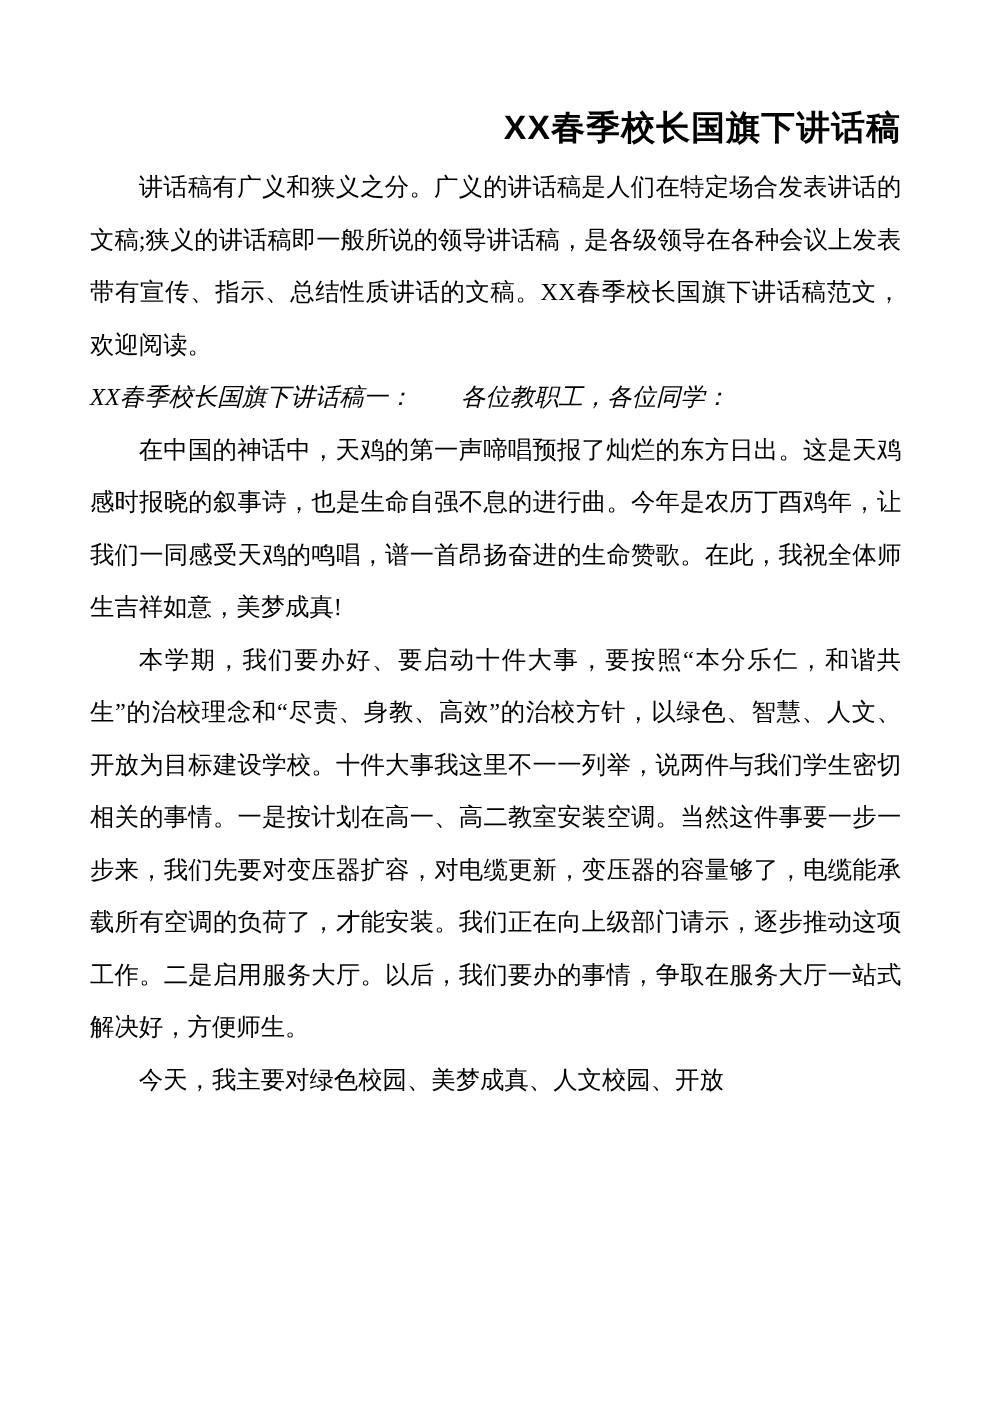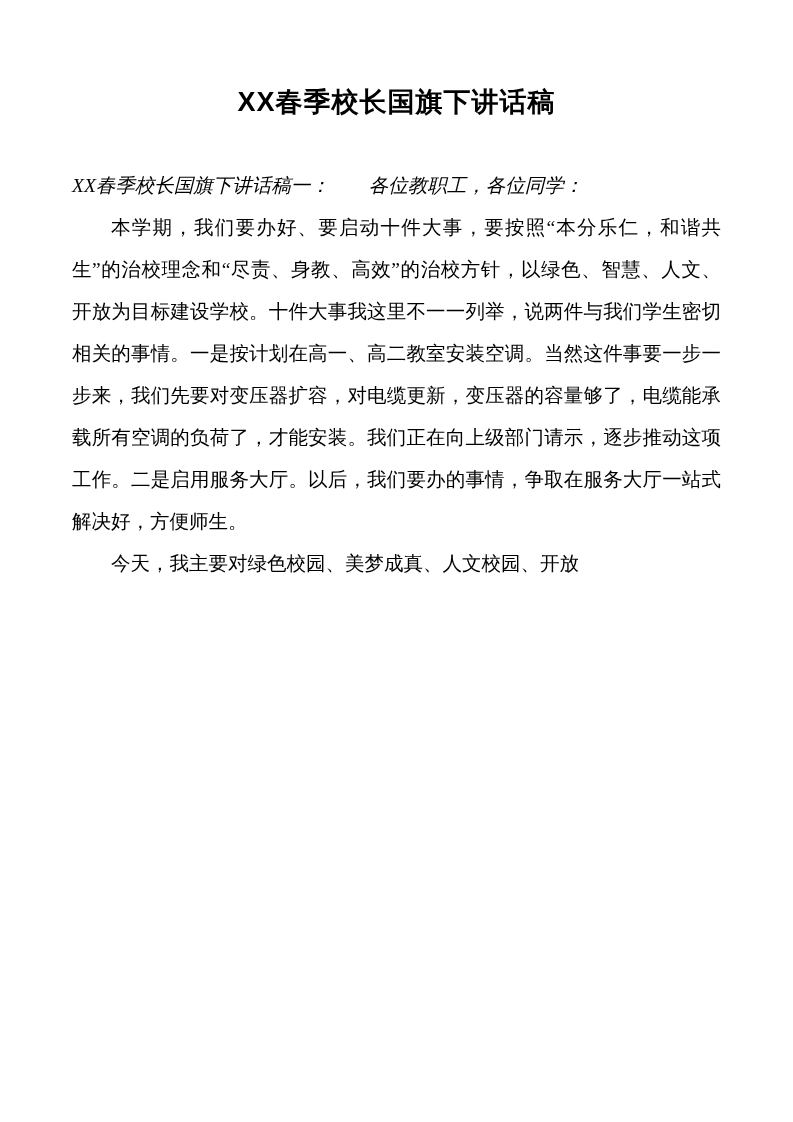--- a/index.html
+++ b/index.html
@@ -20,23 +20,23 @@
   .content {
     position: absolute;
     left: 72px;
     top: 84px;
     width: 649px;
   }
   .doc-title {
     font-family: "Liberation Sans", "DejaVu Sans", sans-serif;
     font-weight: bold;
     font-size: 27px;
-    text-align: center;
+    text-align: right;
     letter-spacing: 1px;
-    margin: 0 0 43px 0;
+    margin: 0 0 8px 0;
     line-height: 1.4;
   }
   .para {
     font-size: 19.5px;
     line-height: 42px;
     text-align: justify;
     text-justify: inter-ideograph;
     margin: 0;
     text-indent: 2em;
     word-break: break-all;
@@ -45,17 +45,19 @@
     text-indent: 0;
     font-style: italic;
   }
 </style>
 </head>
 <body>
 
 <div class="page">
   <div class="content">
     <h1 class="doc-title">XX春季校长国旗下讲话稿</h1>
+    <p class="para">讲话稿有广义和狭义之分。广义的讲话稿是人们在特定场合发表讲话的文稿;狭义的讲话稿即一般所说的领导讲话稿，是各级领导在各种会议上发表带有宣传、指示、总结性质讲话的文稿。XX春季校长国旗下讲话稿范文，欢迎阅读。</p>
     <p class="para no-indent">XX春季校长国旗下讲话稿一：　　各位教职工，各位同学：</p>
+    <p class="para">在中国的神话中，天鸡的第一声啼唱预报了灿烂的东方日出。这是天鸡感时报晓的叙事诗，也是生命自强不息的进行曲。今年是农历丁酉鸡年，让我们一同感受天鸡的鸣唱，谱一首昂扬奋进的生命赞歌。在此，我祝全体师生吉祥如意，美梦成真!</p>
     <p class="para">本学期，我们要办好、要启动十件大事，要按照“本分乐仁，和谐共生”的治校理念和“尽责、身教、高效”的治校方针，以绿色、智慧、人文、开放为目标建设学校。十件大事我这里不一一列举，说两件与我们学生密切相关的事情。一是按计划在高一、高二教室安装空调。当然这件事要一步一步来，我们先要对变压器扩容，对电缆更新，变压器的容量够了，电缆能承载所有空调的负荷了，才能安装。我们正在向上级部门请示，逐步推动这项工作。二是启用服务大厅。以后，我们要办的事情，争取在服务大厅一站式解决好，方便师生。</p>
     <p class="para">今天，我主要对绿色校园、美梦成真、人文校园、开放</p>
   </div>
 </div>
 
 </body></html>

